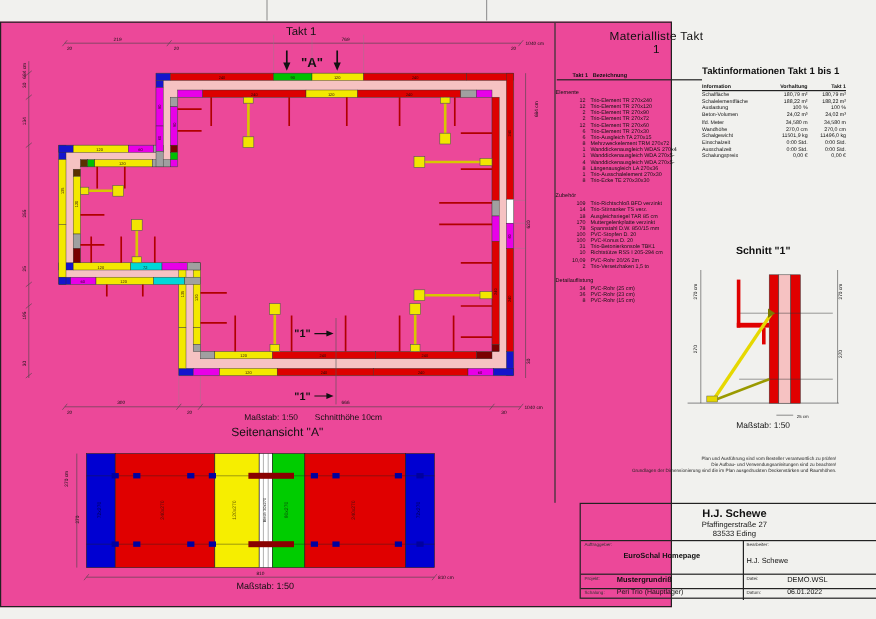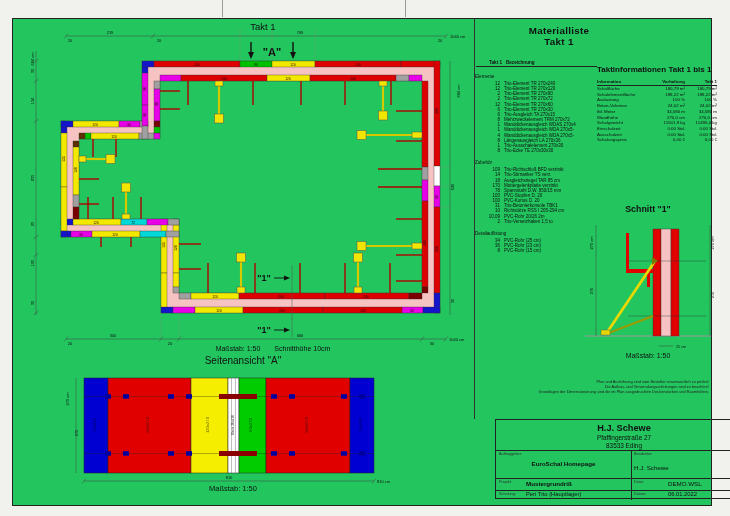--- a/index.html
+++ b/index.html
@@ -1,37 +1,37 @@
 <!DOCTYPE html>
 <html><head>
 <meta charset="utf-8">
 <style>
   html,body{margin:0;padding:0;}
   body{width:730px;height:516px;background:#f1f1ee;position:relative;overflow:hidden;
        font-family:"Liberation Sans",sans-serif;color:#111;}
-  #page{position:absolute;left:12px;top:18px;width:700px;height:488px;background:#22c55e;
+  #page{position:absolute;left:0;top:18px;width:560px;height:488px;background:#ec4899;
         border:1.4px solid #222;box-sizing:border-box;}
   .abs{position:absolute;}
   .ctick{position:absolute;width:1px;height:17px;background:#9a9a9a;top:0;}
   svg text{font-family:"Liberation Sans",sans-serif;}
   .takt-title{left:180px;top:2px;width:140px;text-align:center;font-size:9.5px;}
   .divider-v{left:461px;top:0;width:1px;height:400px;background:#333;}
   
   .mat-col{left:461px;top:6px;width:125px;}
-  .mat-title{text-align:center;font-size:9.8px;font-weight:bold;letter-spacing:.3px;margin-bottom:13px;padding-left:45px;}
+  .mat-title{text-align:center;font-size:9.8px;font-weight:normal;letter-spacing:.3px;margin-bottom:13px;padding-left:45px;}
   .mat-head{display:flex;font-size:4.6px;font-weight:bold;border-bottom:.6px solid #222;
             padding-bottom:1px;margin:0 2px 2px 2px;}
   .mat-head .qty{width:26px;text-align:right;padding-right:4px;}
   .mrow{display:flex;font-size:4.5px;line-height:5.15px;}
   .mrow .qty{width:26px;text-align:right;padding-right:4px;}
   .mrow .desc{flex:1;}
   .mgroup{font-size:4.6px;margin:7px 0 2px 1px;}
   
   .ti{left:584px;top:36px;width:120px;}
-  .ti-title{font-size:8px;font-weight:bold;white-space:nowrap;margin-bottom:5px;margin-top:10px;}
+  .ti-title{font-size:8px;font-weight:bold;white-space:nowrap;margin-bottom:5px;}
   .ti-head{display:flex;font-size:4.4px;font-weight:bold;border-bottom:.6px solid #222;padding-bottom:1px;}
   .ti-row{display:flex;font-size:4.4px;line-height:5.7px;}
   .ti-name{flex:1;}
   .ti-v{width:36px;text-align:right;}
   .ti-t{width:32px;text-align:right;}
   .schnitt-title{left:560px;top:185px;width:150px;text-align:center;font-size:8.8px;font-weight:bold;}
   .schnitt-mass{left:575px;top:333px;width:120px;text-align:center;font-size:7px;}
   .plan-mass{left:120px;top:326px;width:280px;text-align:center;font-size:7px;}
   .plan-mass span{margin:0 6px;}
   .seiten-title{left:135px;top:336px;width:190px;text-align:center;font-size:10px;}

